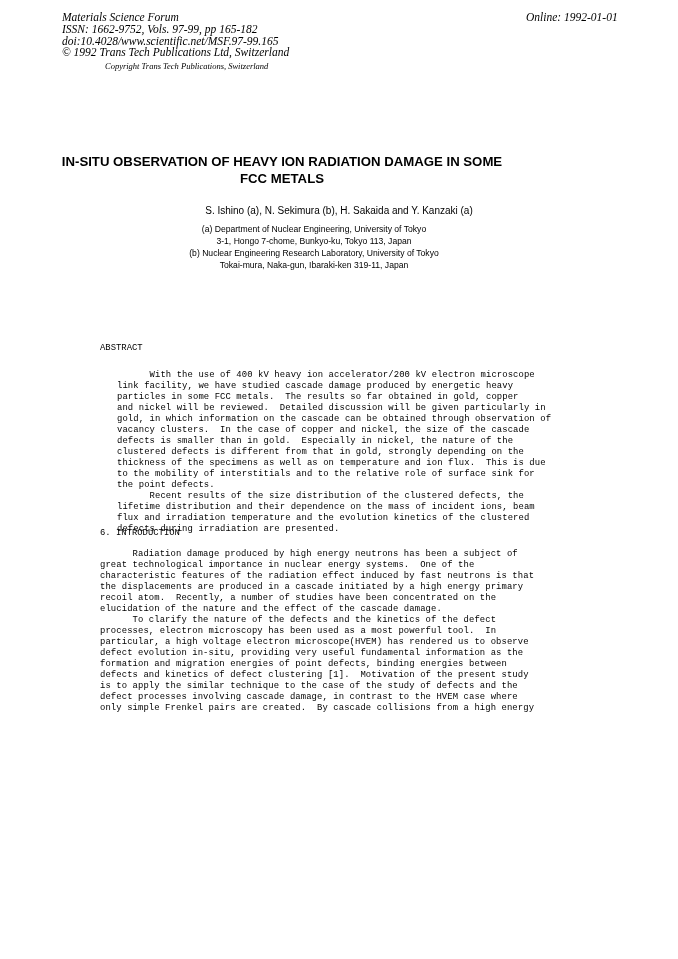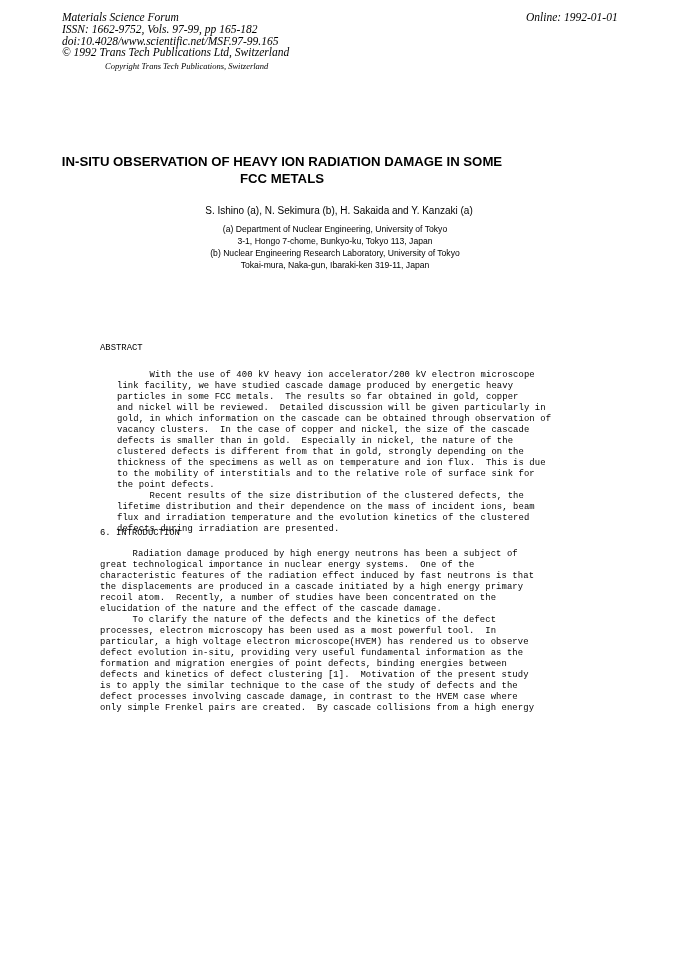--- a/index.html
+++ b/index.html
@@ -2,21 +2,21 @@
 <html><head>
   <meta charset="utf-8">
   <style>
     html, body { margin: 0; padding: 0; background: #ffffff; }
     body { width: 678px; height: 959px; position: relative; overflow: hidden; color: #000; }
     .hdr { position: absolute; left: 62px; font-family: "Liberation Serif", serif; font-style: italic; font-size: 11.5px; line-height: 12px; white-space: nowrap; }
     .online { position: absolute; left: 526px; top: 11px; font-family: "Liberation Serif", serif; font-style: italic; font-size: 11.5px; white-space: nowrap; }
     .copyright { position: absolute; left: 105px; top: 61px; font-family: "Liberation Serif", serif; font-style: italic; font-size: 8.5px; white-space: nowrap; }
     .title { position: absolute; left: 0; width: 564px; text-align: center; font-family: "Liberation Sans", sans-serif; font-weight: bold; font-size: 13.2px; white-space: nowrap; }
     .authors { position: absolute; left: 0; width: 678px; text-align: center; font-family: "Liberation Sans", sans-serif; font-size: 10px; top: 205px; white-space: nowrap; }
-    .aff { position: absolute; left: 0; width: 628px; text-align: center; font-family: "Liberation Sans", sans-serif; font-size: 8.6px; white-space: nowrap; margin-left: 21px; }
+    .aff { position: absolute; left: 0; width: 628px; text-align: center; font-family: "Liberation Sans", sans-serif; font-size: 8.6px; white-space: nowrap; }
     .mono { position: absolute; left: 100px; font-family: "Liberation Mono", monospace; font-size: 8.9px; line-height: 11px; white-space: pre; letter-spacing: 0.1px; }
     .sec { position: absolute; left: 100px; font-family: "Liberation Mono", monospace; font-size: 8.9px; white-space: pre; }
   </style>
 </head>
 <body>
 
 <div class="hdr" style="top:11px;">Materials Science Forum</div>
 <div class="hdr" style="top:23px;">ISSN: 1662-9752, Vols. 97-99, pp 165-182</div>
 <div class="hdr" style="top:35px;">doi:10.4028/www.scientific.net/MSF.97-99.165</div>
 <div class="hdr" style="top:46px;text-align:right;">© 1992 Trans Tech Publications Ltd, Switzerland</div>

